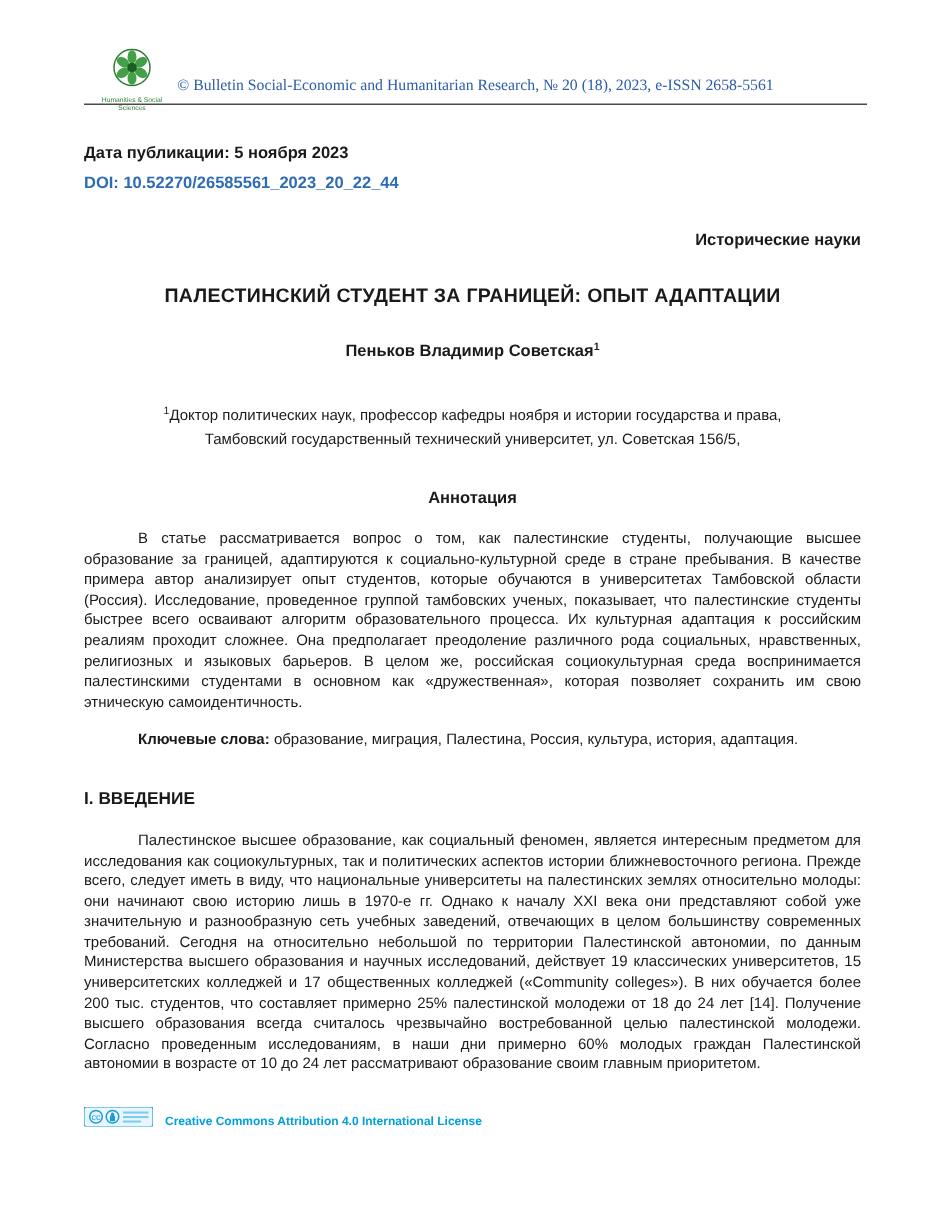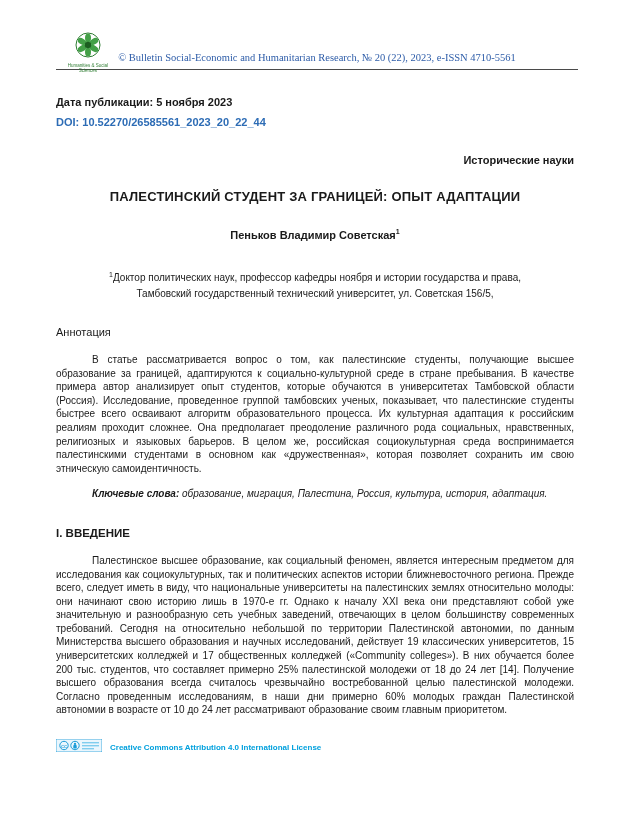--- a/index.html
+++ b/index.html
@@ -25,29 +25,29 @@
   .header-rule { border: none; border-top: 1.2px solid #4a4a4a; margin-top: 6px; }
 
   
   .content { position: absolute; top: 96px; left: 56px; right: 60px; }
   .pub-date { font-weight: bold; font-size: 11px; }
   .doi { font-weight: bold; font-size: 11px; margin-top: 8px; text-decoration: none; display: inline-block; }
   .section-label { text-align: right; font-weight: bold; font-size: 11px; margin-top: 24px; }
   .article-title { text-align: center; font-weight: bold; font-size: 13px; margin-top: 23px; letter-spacing: 0.2px; }
   .author-line { text-align: center; font-weight: bold; font-size: 11px; margin-top: 24px; }
   .affiliation { text-align: center; font-size: 10px; margin-top: 26px; line-height: 16px; }
-  .abstract-heading { font-weight: normal; font-size: 11px; margin-top: 24px; }
+  .abstract-heading { text-align: center; font-weight: bold; font-size: 11px; margin-top: 24px; }
   .para {
     font-size: 10px;
     line-height: 13.6px;
     text-align: justify;
     text-indent: 36px;
     margin-top: 15px;
   }
-  .keywords { margin-top: 12px; font-style: italic; }
+  .keywords { margin-top: 12px; }
   .keywords b { font-weight: bold; }
   .intro-heading { font-weight: bold; font-size: 11.5px; margin-top: 26px; }
 
   
   .page-number { position: absolute; top: 760px; left: 0; right: 0; text-align: center; font-size: 10px; }
   .cc-row { position: absolute; top: 738px; left: 56px; display: flex; align-items: center; }
   .cc-logo { display: inline-block; }
   .cc-text { font-size: 8px; font-weight: bold; margin-left: 8px; }
   sup { font-size: 7px; }
 </style>
@@ -70,21 +70,21 @@
             <ellipse cx="7" cy="9.5" rx="3" ry="4.5" transform="rotate(120 7 9.5)"></ellipse>
           </g>
           <circle cx="13" cy="13" r="3.2" fill="#1b5e20"></circle>
         </svg>
       </span>
       <div class="logo-text">
         <div>Humanities &amp; Social</div>
         <div>Sciences</div>
       </div>
     </div>
-    <div class="journal-line" style="color:#2d5ca8;">© Bulletin Social-Economic and Humanitarian Research, № 20 (22), 2023, e-ISSN 4710-5561</div>
+    <div class="journal-line" style="color:#2d5ca8;">© Bulletin Social-Economic and Humanitarian Research, № 20 (18), 2023, e-ISSN 2658-5561</div>
     <hr class="header-rule">
   </div>
 
   <div class="content">
 
     <div class="pub-date">Дата публикации: 5 ноября 2023</div>
 
     <a class="doi" href="#" style="color:#2d6cb5;">DOI: 10.52270/26585561_2023_20_22_44</a>
 
     <div class="section-label">Исторические науки</div>

